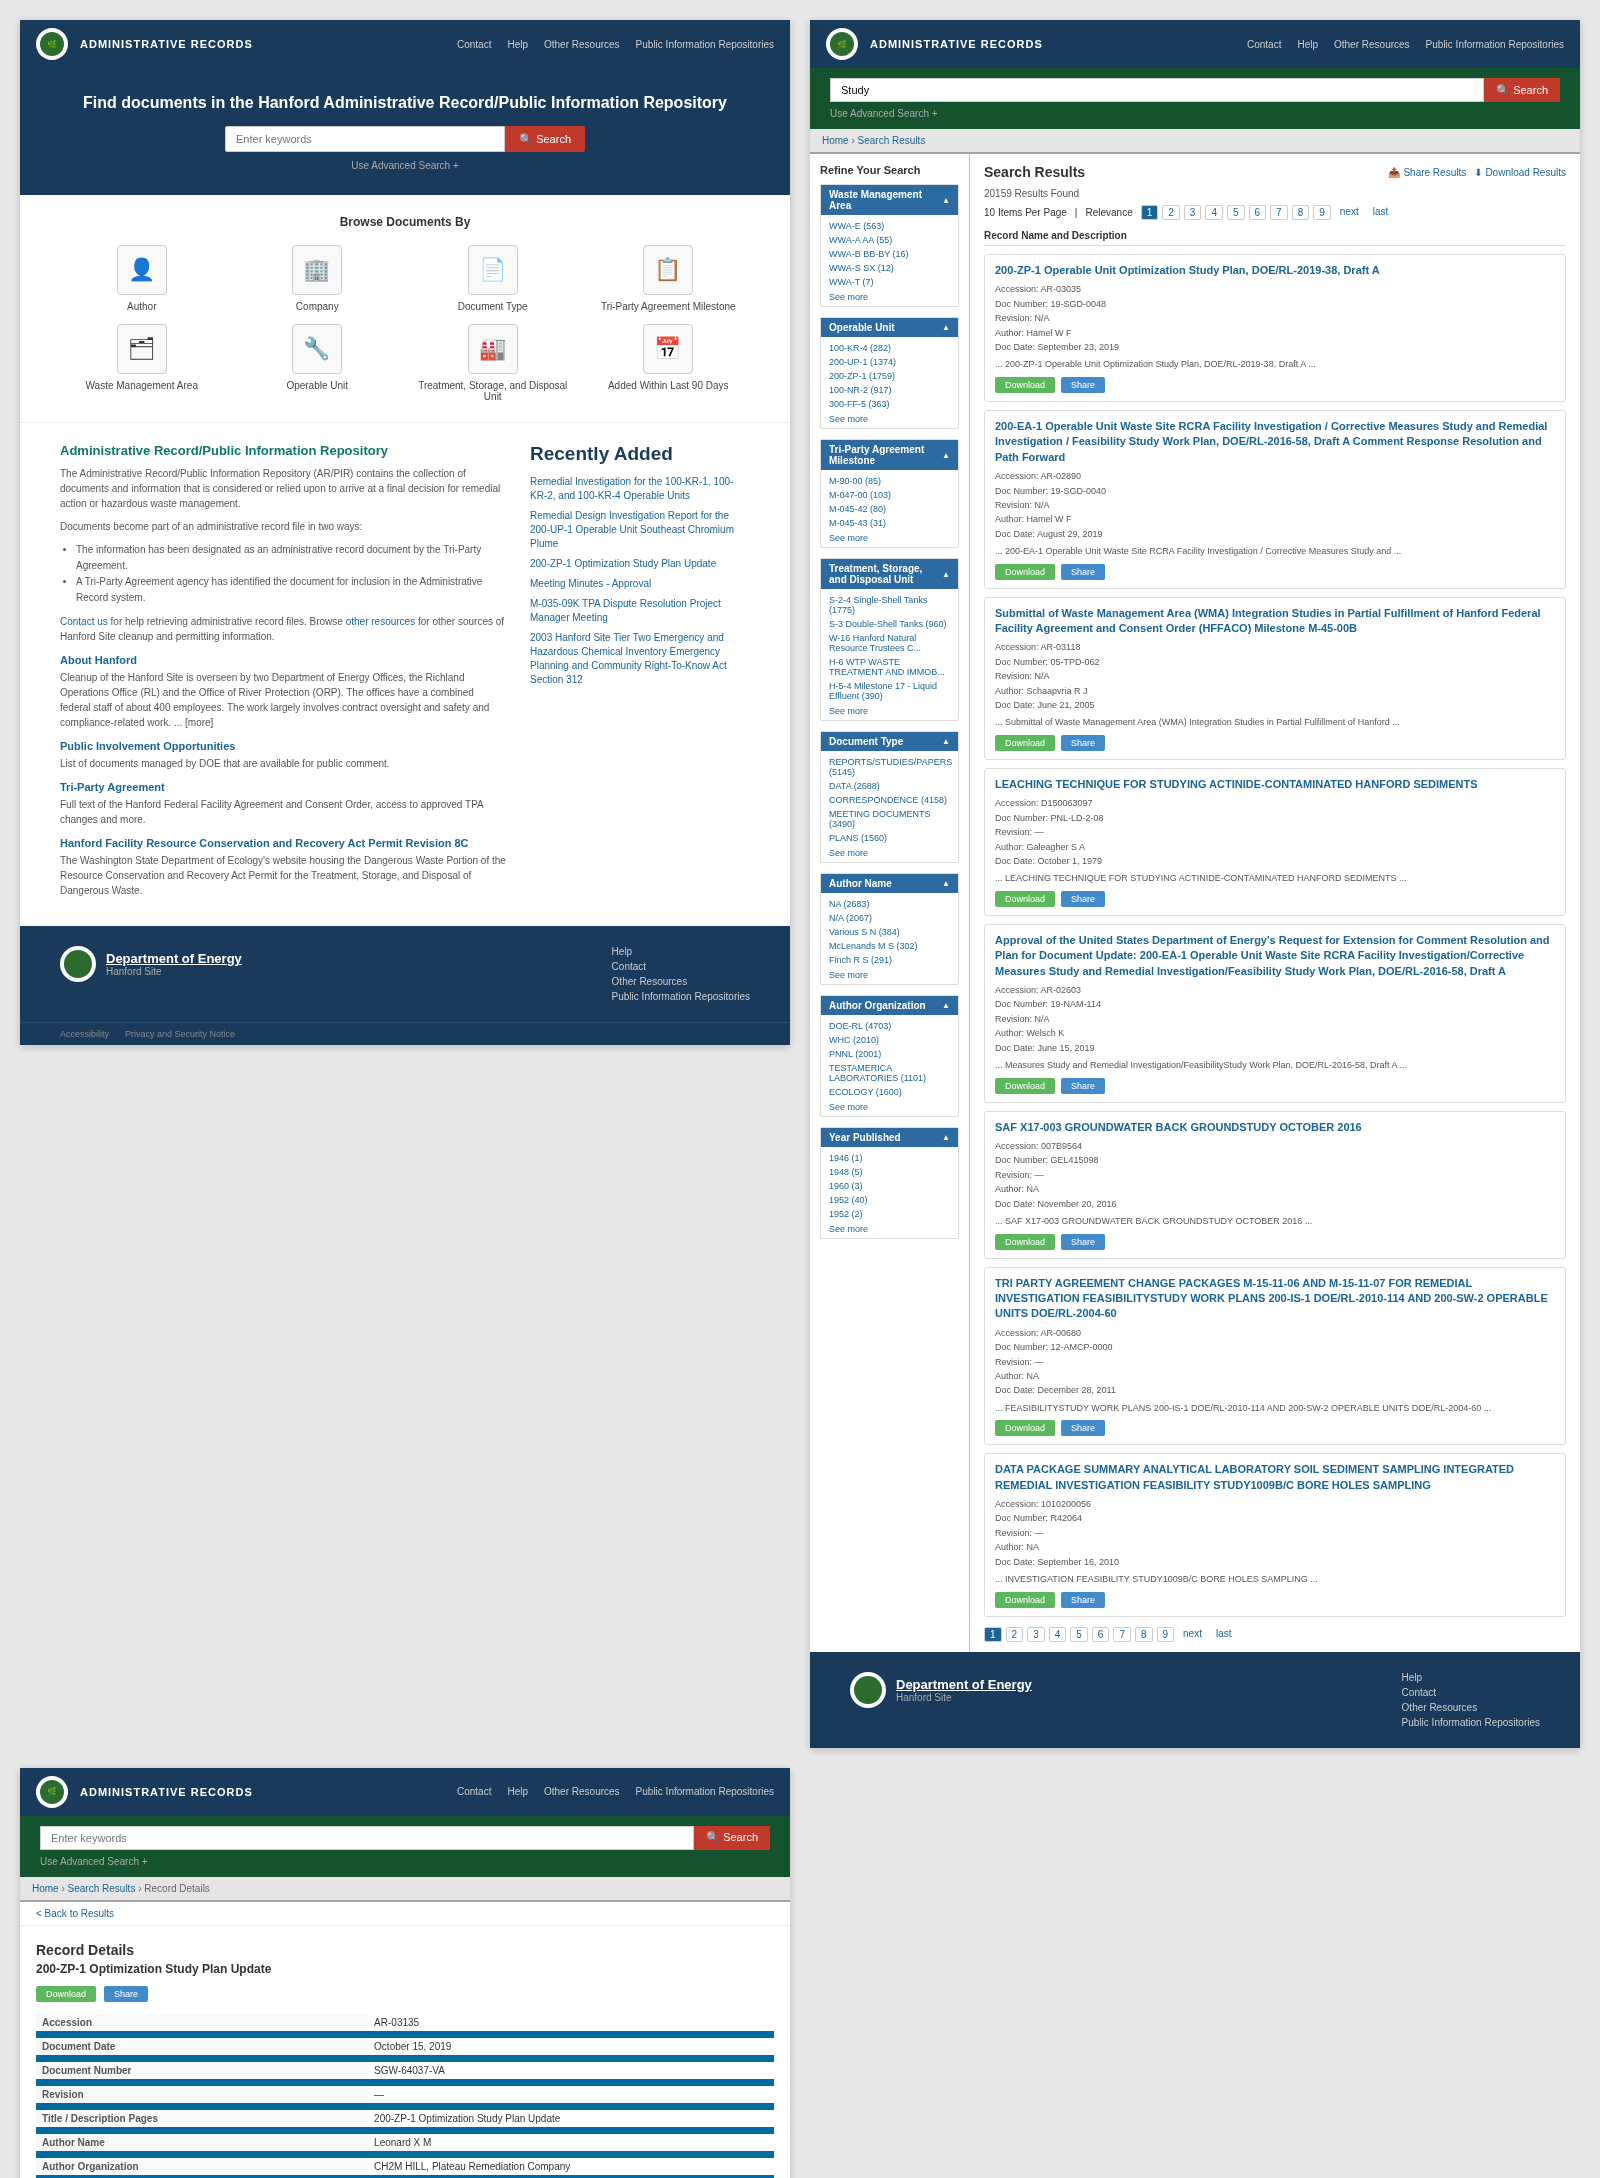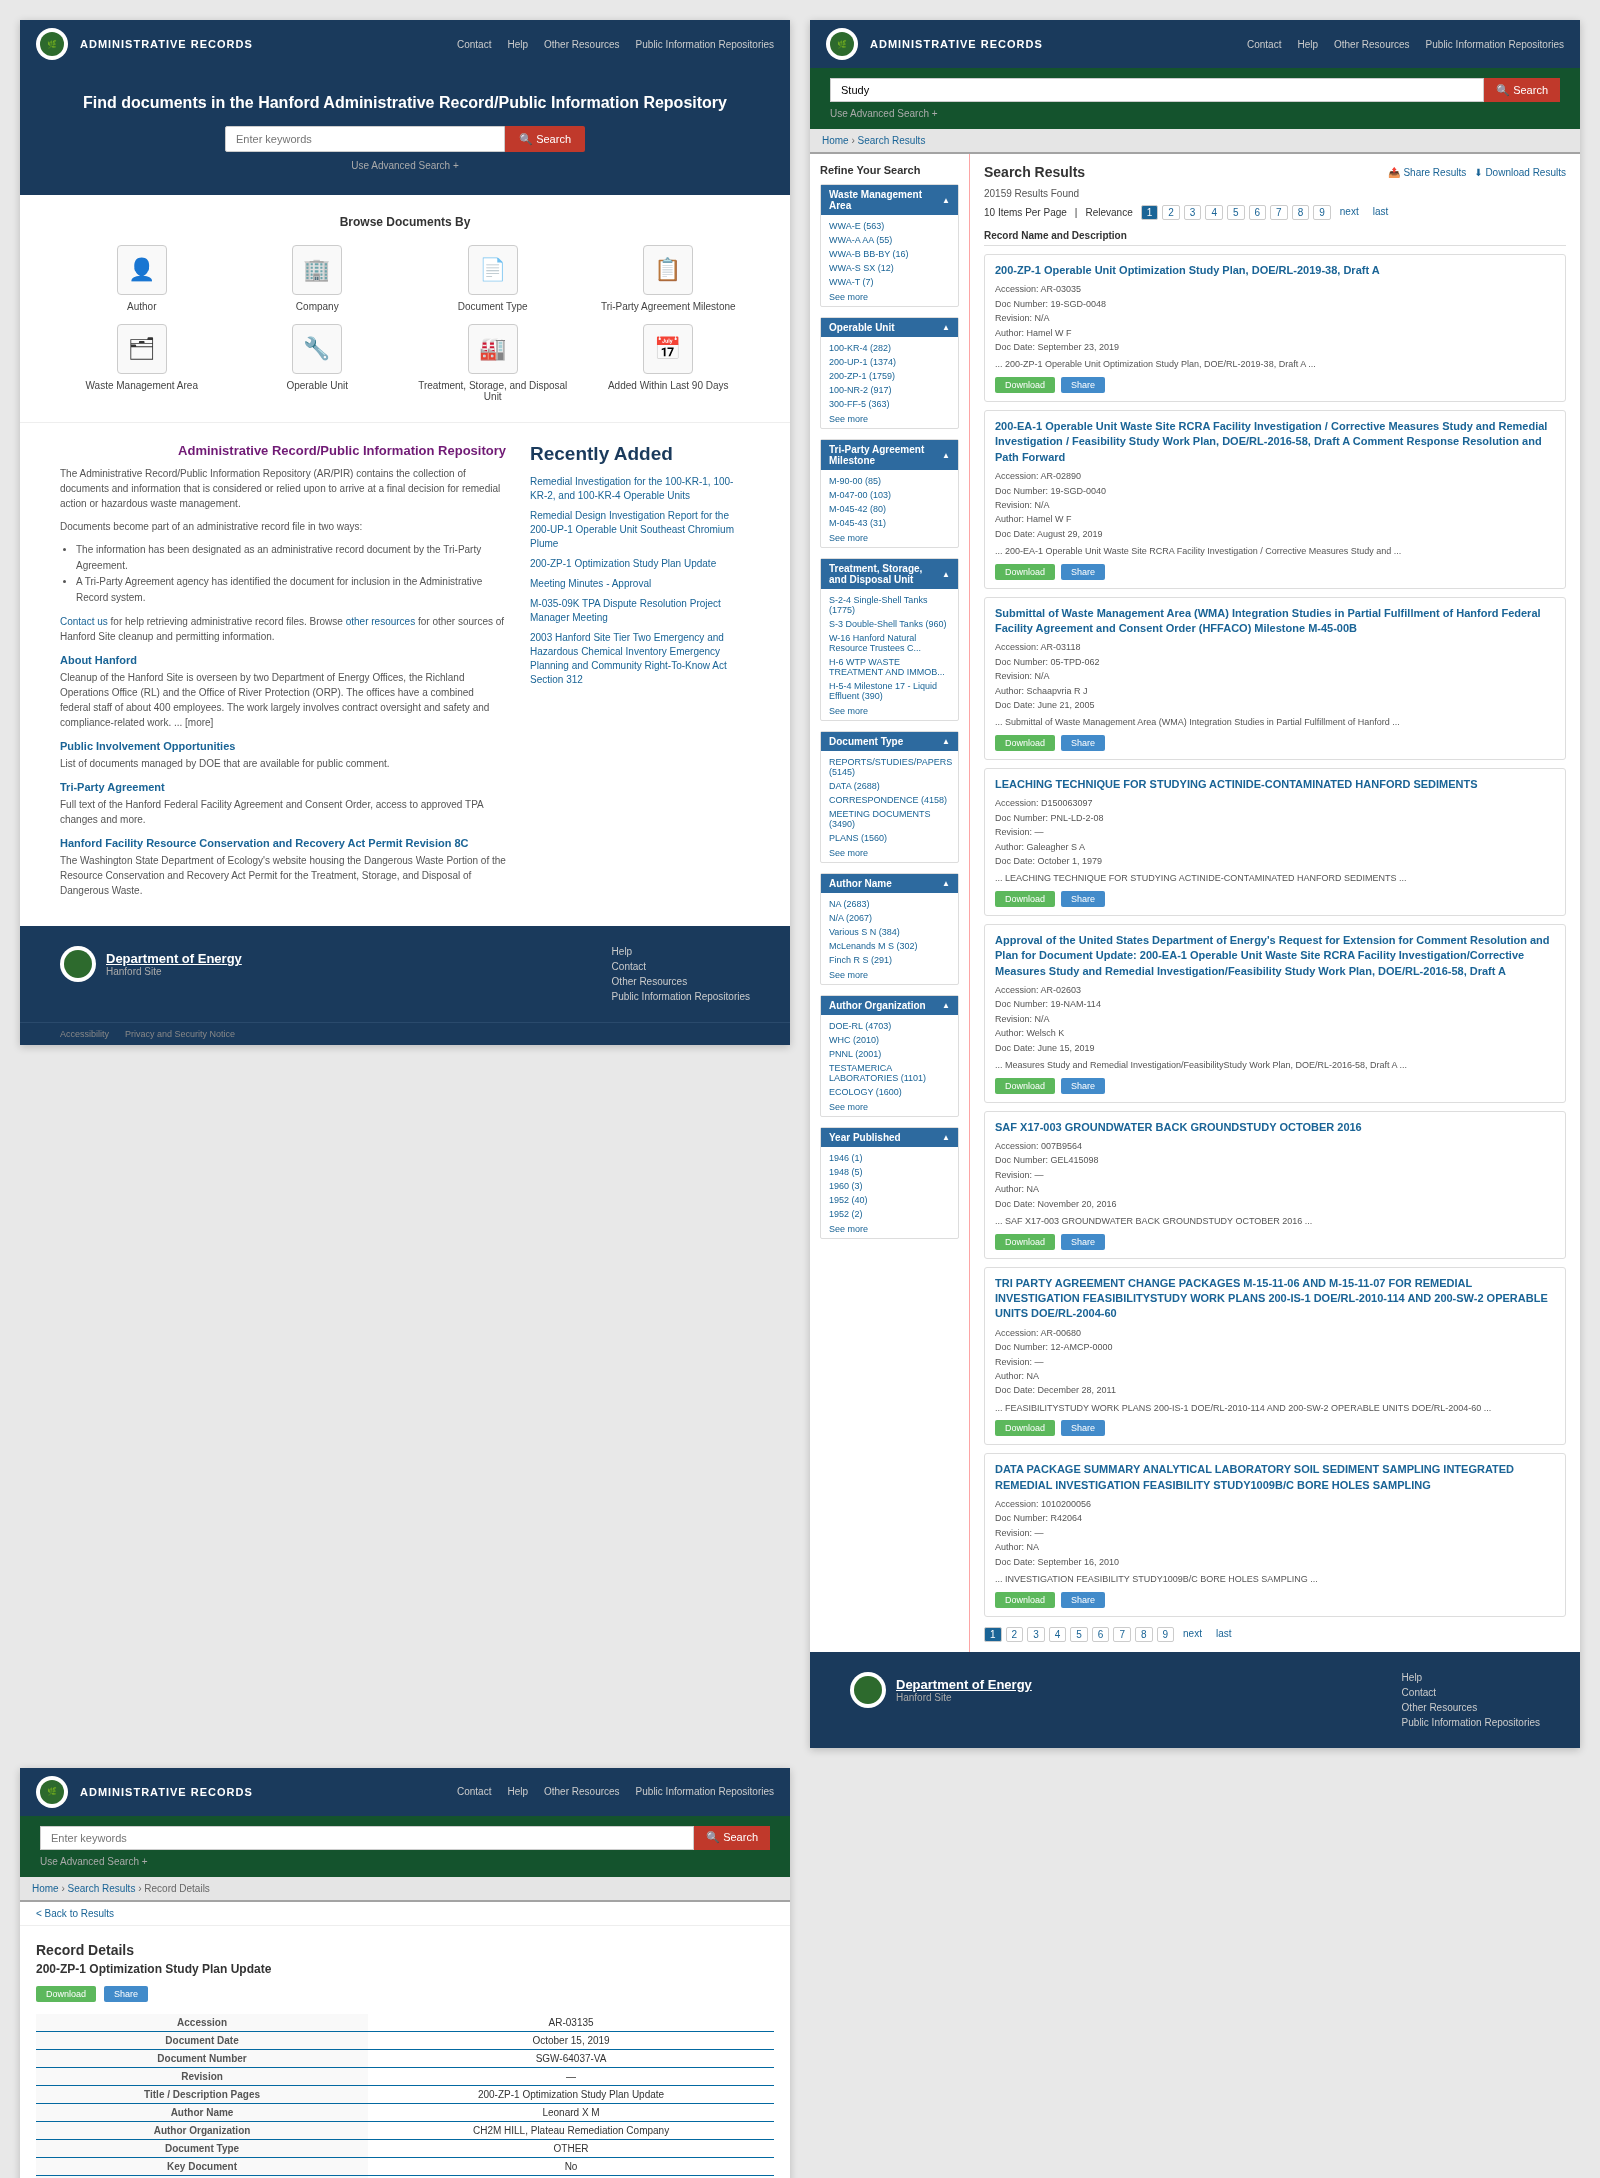--- a/index.html
+++ b/index.html
@@ -33,21 +33,21 @@
     .browse-section { padding: 20px 40px; text-align: center; }
     .browse-section h3 { font-size: 12px; color: #333; margin-bottom: 16px; font-weight: bold; }
     .browse-grid { display: grid; grid-template-columns: repeat(4, 1fr); gap: 12px; }
     .browse-item { display: flex; flex-direction: column; align-items: center; gap: 6px; cursor: pointer; }
     .browse-icon { width: 50px; height: 50px; border: 1px solid #ccc; border-radius: 4px; display: flex; align-items: center; justify-content: center; background: #f9f9f9; }
     .browse-item-label { font-size: 10px; text-align: center; color: #444; }
 
     .info-section { display: flex; gap: 0; padding: 20px 40px; border-top: 1px solid #eee; }
     .info-left { flex: 1; padding-right: 24px; }
     .info-right { width: 220px; }
-    .info-left h2 { font-size: 13px; color: #701a75; font-weight: bold; margin-bottom: 8px; text-align: right; }
+    .info-left h2 { font-size: 13px; color: #0f766e; font-weight: bold; margin-bottom: 8px; }
     .info-left p { font-size: 10px; color: #555; line-height: 1.5; margin-bottom: 8px; }
     .info-left ul { font-size: 10px; color: #555; line-height: 1.6; margin-left: 16px; margin-bottom: 8px; }
     .info-left a { color: #1a6496; text-decoration: none; }
     .info-left h3 { font-size: 11px; color: #1a6496; font-weight: bold; margin: 10px 0 4px; }
     .info-right h2 { font-size: 19px; color: #1a3a5c; font-weight: bold; margin-bottom: 10px; }
     .info-right a { display: block; font-size: 10px; color: #1a6496; margin-bottom: 6px; line-height: 1.4; text-decoration: none; }
 
     .footer-bar { background: #1a3a5c; color: white; padding: 20px 40px; display: flex; justify-content: space-between; align-items: flex-start; }
     .footer-logo-section { display: flex; align-items: center; gap: 10px; }
     .footer-logo { width: 36px; height: 36px; border-radius: 50%; background: white; display: flex; align-items: center; justify-content: center; }
@@ -100,21 +100,21 @@
 
     
     .record-panel { background: white; box-shadow: 0 2px 8px rgba(0,0,0,0.2); }
 
     .back-link { padding: 6px 16px; font-size: 10px; color: #1a6496; cursor: pointer; border-bottom: 1px solid #eee; }
     .record-content { padding: 16px; }
     .record-content h2 { font-size: 14px; font-weight: bold; color: #333; margin-bottom: 4px; }
     .record-content h3 { font-size: 12px; color: #333; margin-bottom: 10px; }
     .record-btn-group { display: flex; gap: 8px; margin-bottom: 12px; }
     .record-table { width: 100%; border-collapse: collapse; font-size: 10px; }
-    .record-table td { padding: 3px 6px; border-bottom: 1px solid #0369a1; vertical-align: top; text-align: center; }
+    .record-table td { padding: 3px 6px; border-bottom: 7px solid #0369a1; vertical-align: top; }
     .record-table td:first-child { font-weight: bold; color: #555; width: 45%; background: #f9f9f9; }
     .record-table td:last-child { color: #333; }
 
     .chevron { font-size: 8px; }
   </style>
 </head>
 <body>
 
 <div class="page-wrapper">
   <div class="two-col">

